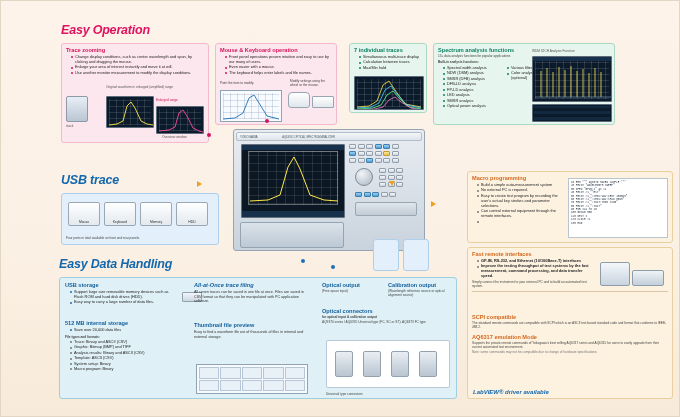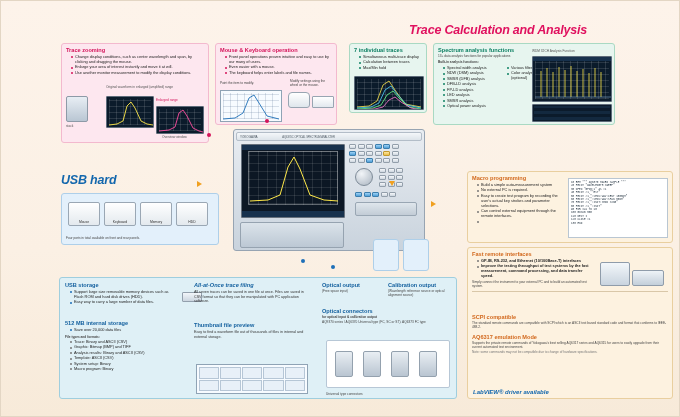--- a/index.html
+++ b/index.html
@@ -144,20 +144,23 @@
   }
   .labelview {
     font-style:italic; font-weight:bold; color:#1367ad; font-size:6px;
   }
 </style>
 </head>
 <body>
 
 <div id="page">
 
+  <div class="panel" style="left:60px; top:22px;">
+    <div class="sec-title pink">Easy Operation</div>
+  </div>
 
   <div class="panel box box-pink" style="left:60px; top:42px; width:148px; height:100px;">
     <div class="box-title t-pink">Trace zooming</div>
     <ul class="bullets">
       <li>Change display conditions, such as center wavelength and span, by clicking and dragging the mouse.</li>
       <li>Enlarge your area of interest instantly and move it at will.</li>
       <li>Use another monitor measurement to modify the display conditions.</li>
     </ul>
 
     <div style="position:absolute; left:4px; top:42px; width:140px; height:55px;">
@@ -197,23 +200,20 @@
     <div class="white-screen" style="position:absolute; left:4px; top:46px; width:62px; height:32px;">
       <div class="wgrid"></div>
       <svg width="62" height="32" style="position:absolute;left:0;top:0;">
         <polyline points="2,28 14,27 22,22 28,7 33,4 38,12 46,25 58,28" fill="none" stroke="#1e6fb8" stroke-width="0.9"></polyline>
       </svg>
     </div>
     <div style="position:absolute; left:72px; top:48px; width:22px; height:16px; background:linear-gradient(180deg,#fff,#dfe6ec); border:1px solid #98a5b2; border-radius:4px 4px 3px 3px;"></div>
     <div style="position:absolute; left:96px; top:52px; width:22px; height:12px; background:linear-gradient(180deg,#fff,#e2e8ee); border:1px solid #98a5b2; border-radius:1px;"></div>
   </div>
 
-  <div class="panel" style="left:408px; top:22px;">
-    <div class="sec-title pink">Trace Calculation and Analysis</div>
-  </div>
 
   <div class="panel box box-teal" style="left:348px; top:42px; width:78px; height:70px;">
     <div class="box-title t-teal">7 individual traces</div>
     <ul class="bullets teal">
       <li>Simultaneous multi-trace display</li>
       <li>Calculation between traces</li>
       <li>Max/Min hold</li>
     </ul>
     <div class="mini-screen" style="position:absolute; left:4px; top:32px; width:70px; height:34px;">
       <div class="mgrid"></div>
@@ -348,32 +348,35 @@
 
   <div class="dot" style="left:206px; top:132px;"></div>
   <div class="dot" style="left:264px; top:118px;"></div>
   <div class="dot blue" style="left:300px; top:258px;"></div>
   <div class="dot blue" style="left:330px; top:264px;"></div>
   <div class="arrow-orange" style="left:196px; top:180px;"></div>
   <div class="arrow-down" style="left:388px; top:180px;"></div>
   <div class="arrow-orange" style="left:430px; top:200px;"></div>
 
   <div class="panel" style="left:60px; top:172px;">
-    <div class="sec-title blue">USB hard</div>
+    <div class="sec-title blue">USB trace</div>
   </div>
   <div class="panel box box-blue" style="left:60px; top:192px; width:158px; height:52px;">
     <div style="display:flex; gap:4px; margin-top:5px; padding-left:2px;">
       <div class="dev" style="width:32px; height:24px;">Mouse</div>
       <div class="dev" style="width:32px; height:24px;">Keyboard</div>
       <div class="dev" style="width:32px; height:24px;">Memory</div>
       <div class="dev" style="width:32px; height:24px;">HDD</div>
     </div>
     <div class="tiny" style="position:absolute; left:4px; bottom:3px;">Four ports in total available on front and rear panels.</div>
   </div>
 
+  <div class="panel" style="left:58px; top:256px;">
+    <div class="sec-title blue">Easy Data Handling</div>
+  </div>
 
   <div class="panel box box-cyan" style="left:58px; top:276px; width:398px; height:122px;">
 
     <div style="position:absolute; left:5px; top:4px; width:112px;">
       <div class="box-title t-blue">USB storage</div>
       <ul class="bullets blue">
         <li>Support large size removable memory devices such as Flash ROM and hard disk drives (HDD).</li>
         <li>Easy way to carry a large number of data files.</li>
       </ul>
     </div>

